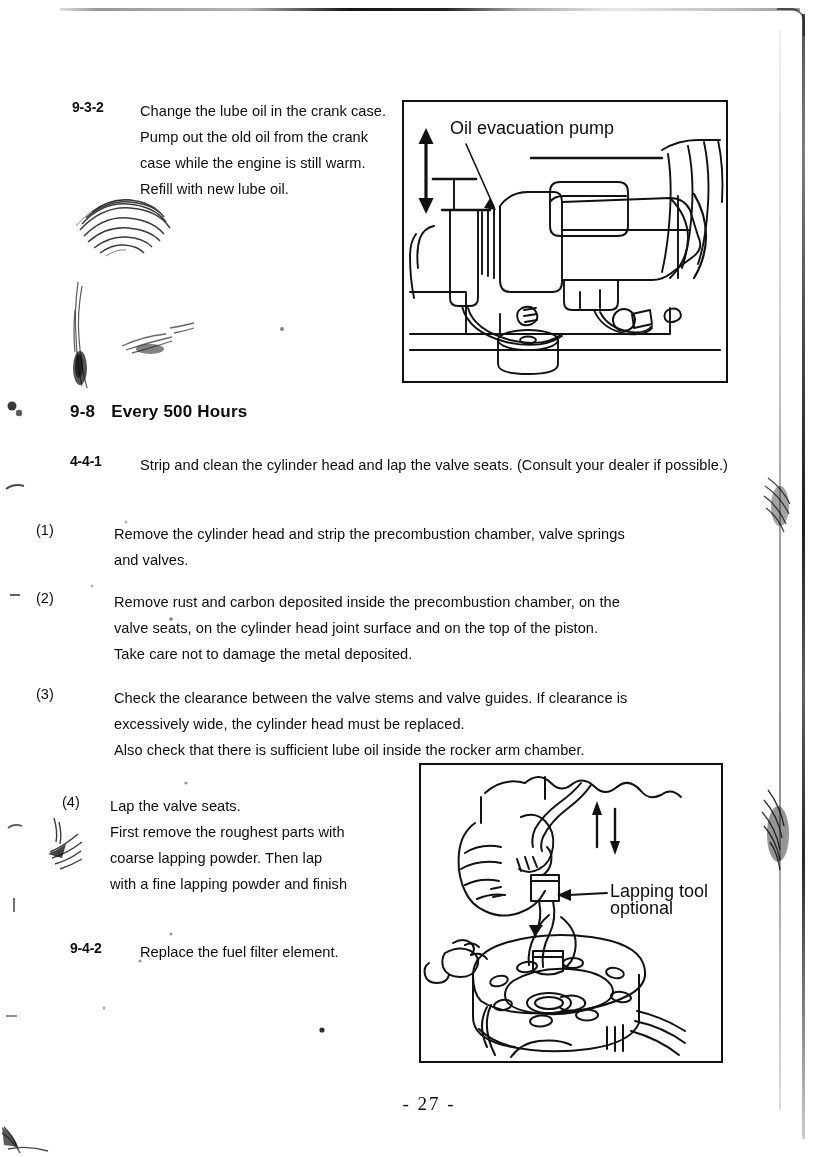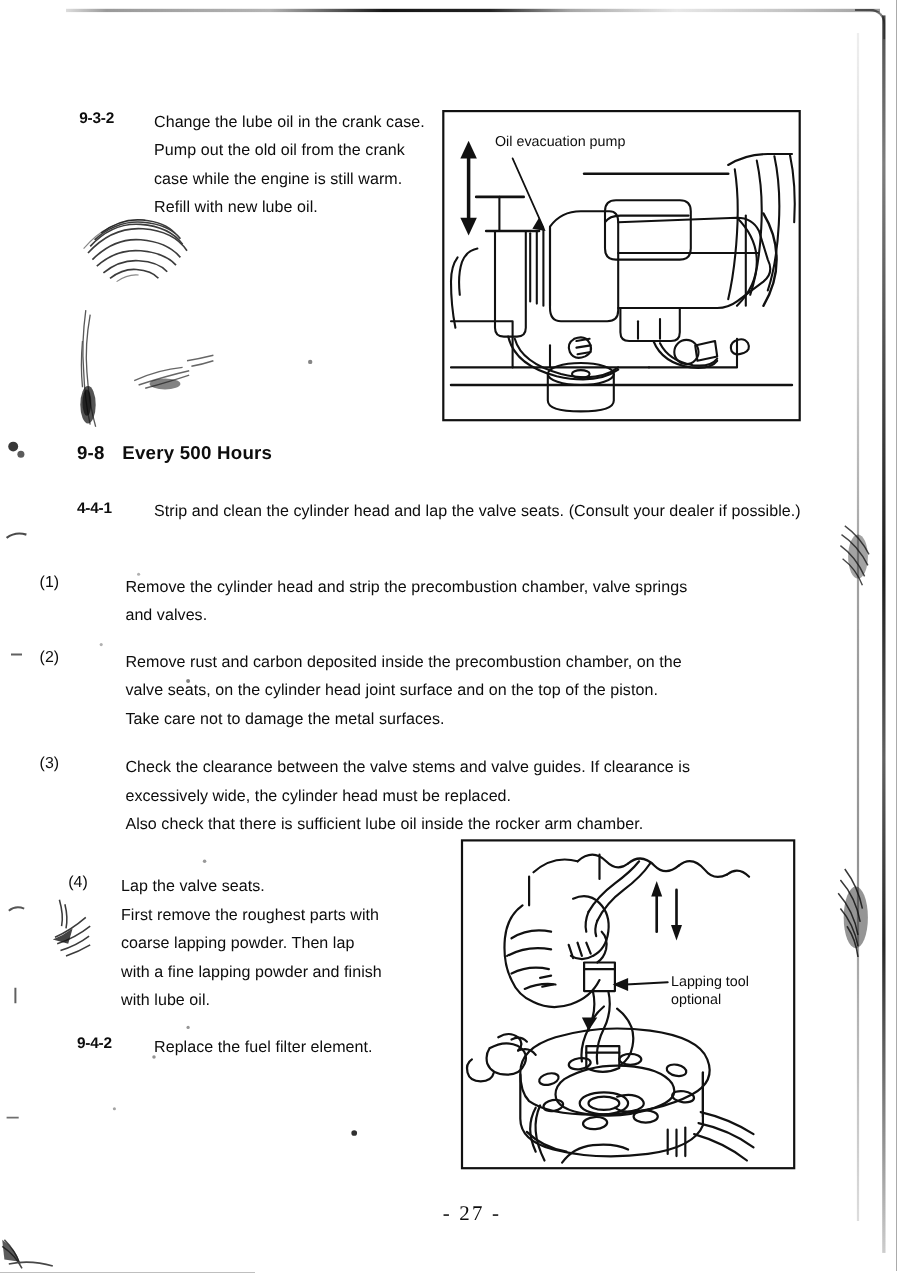--- a/index.html
+++ b/index.html
@@ -117,21 +117,21 @@
   
   .figure {
     position: absolute;
     border: 2px solid #111;
     background: #fff;
     box-sizing: border-box;
   }
   .figure svg { display: block; }
   .fig-label {
     position: absolute;
-    font-size: 13px;
+    font-size: 18px;
     line-height: 17px;
     white-space: nowrap;
   }
 </style>
 </head>
 <body>
 
 <div class="page">
 
   <div class="scan-edge-top"></div>
@@ -340,37 +340,36 @@
   <div class="num-plain" style="left:36px; top:522px;">(1)</div>
   <div class="body-text" style="left:114px; top:521px; width:640px;">
     <p>Remove the cylinder head and strip the precombustion chamber, valve springs</p>
     <p>and valves.</p>
   </div>
 
   <div class="num-plain" style="left:36px; top:590px;">(2)</div>
   <div class="body-text" style="left:114px; top:589px; width:640px;">
     <p>Remove rust and carbon deposited inside the precombustion chamber, on the</p>
     <p>valve seats, on the cylinder head joint surface and on the top of the piston.</p>
-    <p>Take care not to damage the metal surfaces.</p>
+    <p>Take care not to damage the metal deposited.</p>
   </div>
 
   <div class="num-plain" style="left:36px; top:686px;">(3)</div>
   <div class="body-text" style="left:114px; top:685px; width:640px;">
     <p>Check the clearance between the valve stems and valve guides.  If clearance is</p>
     <p>excessively wide, the cylinder head must be replaced.</p>
     <p>Also check that there is sufficient lube oil inside the rocker arm chamber.</p>
   </div>
 
   <div class="num-plain" style="left:62px; top:794px;">(4)</div>
   <div class="body-text" style="left:110px; top:793px; width:300px;">
     <p>Lap the valve seats.</p>
     <p>First remove the roughest parts with</p>
     <p>coarse lapping powder.  Then lap</p>
     <p>with a fine lapping powder and finish</p>
-    <p>with lube oil.</p>
   </div>
 
   <div class="num" style="left:70px; top:940px;">9-4-2</div>
   <div class="body-text" style="left:140px; top:939px; width:270px;">Replace the fuel filter element.</div>
 
   <div class="figure" style="left:419px; top:763px; width:304px; height:300px;">
     <svg width="300" height="296" viewBox="0 0 300 296">
       <g stroke="#111" fill="none" stroke-width="2" stroke-linejoin="round" stroke-linecap="round">
 
         <path d="M60 32 L60 58"></path>

